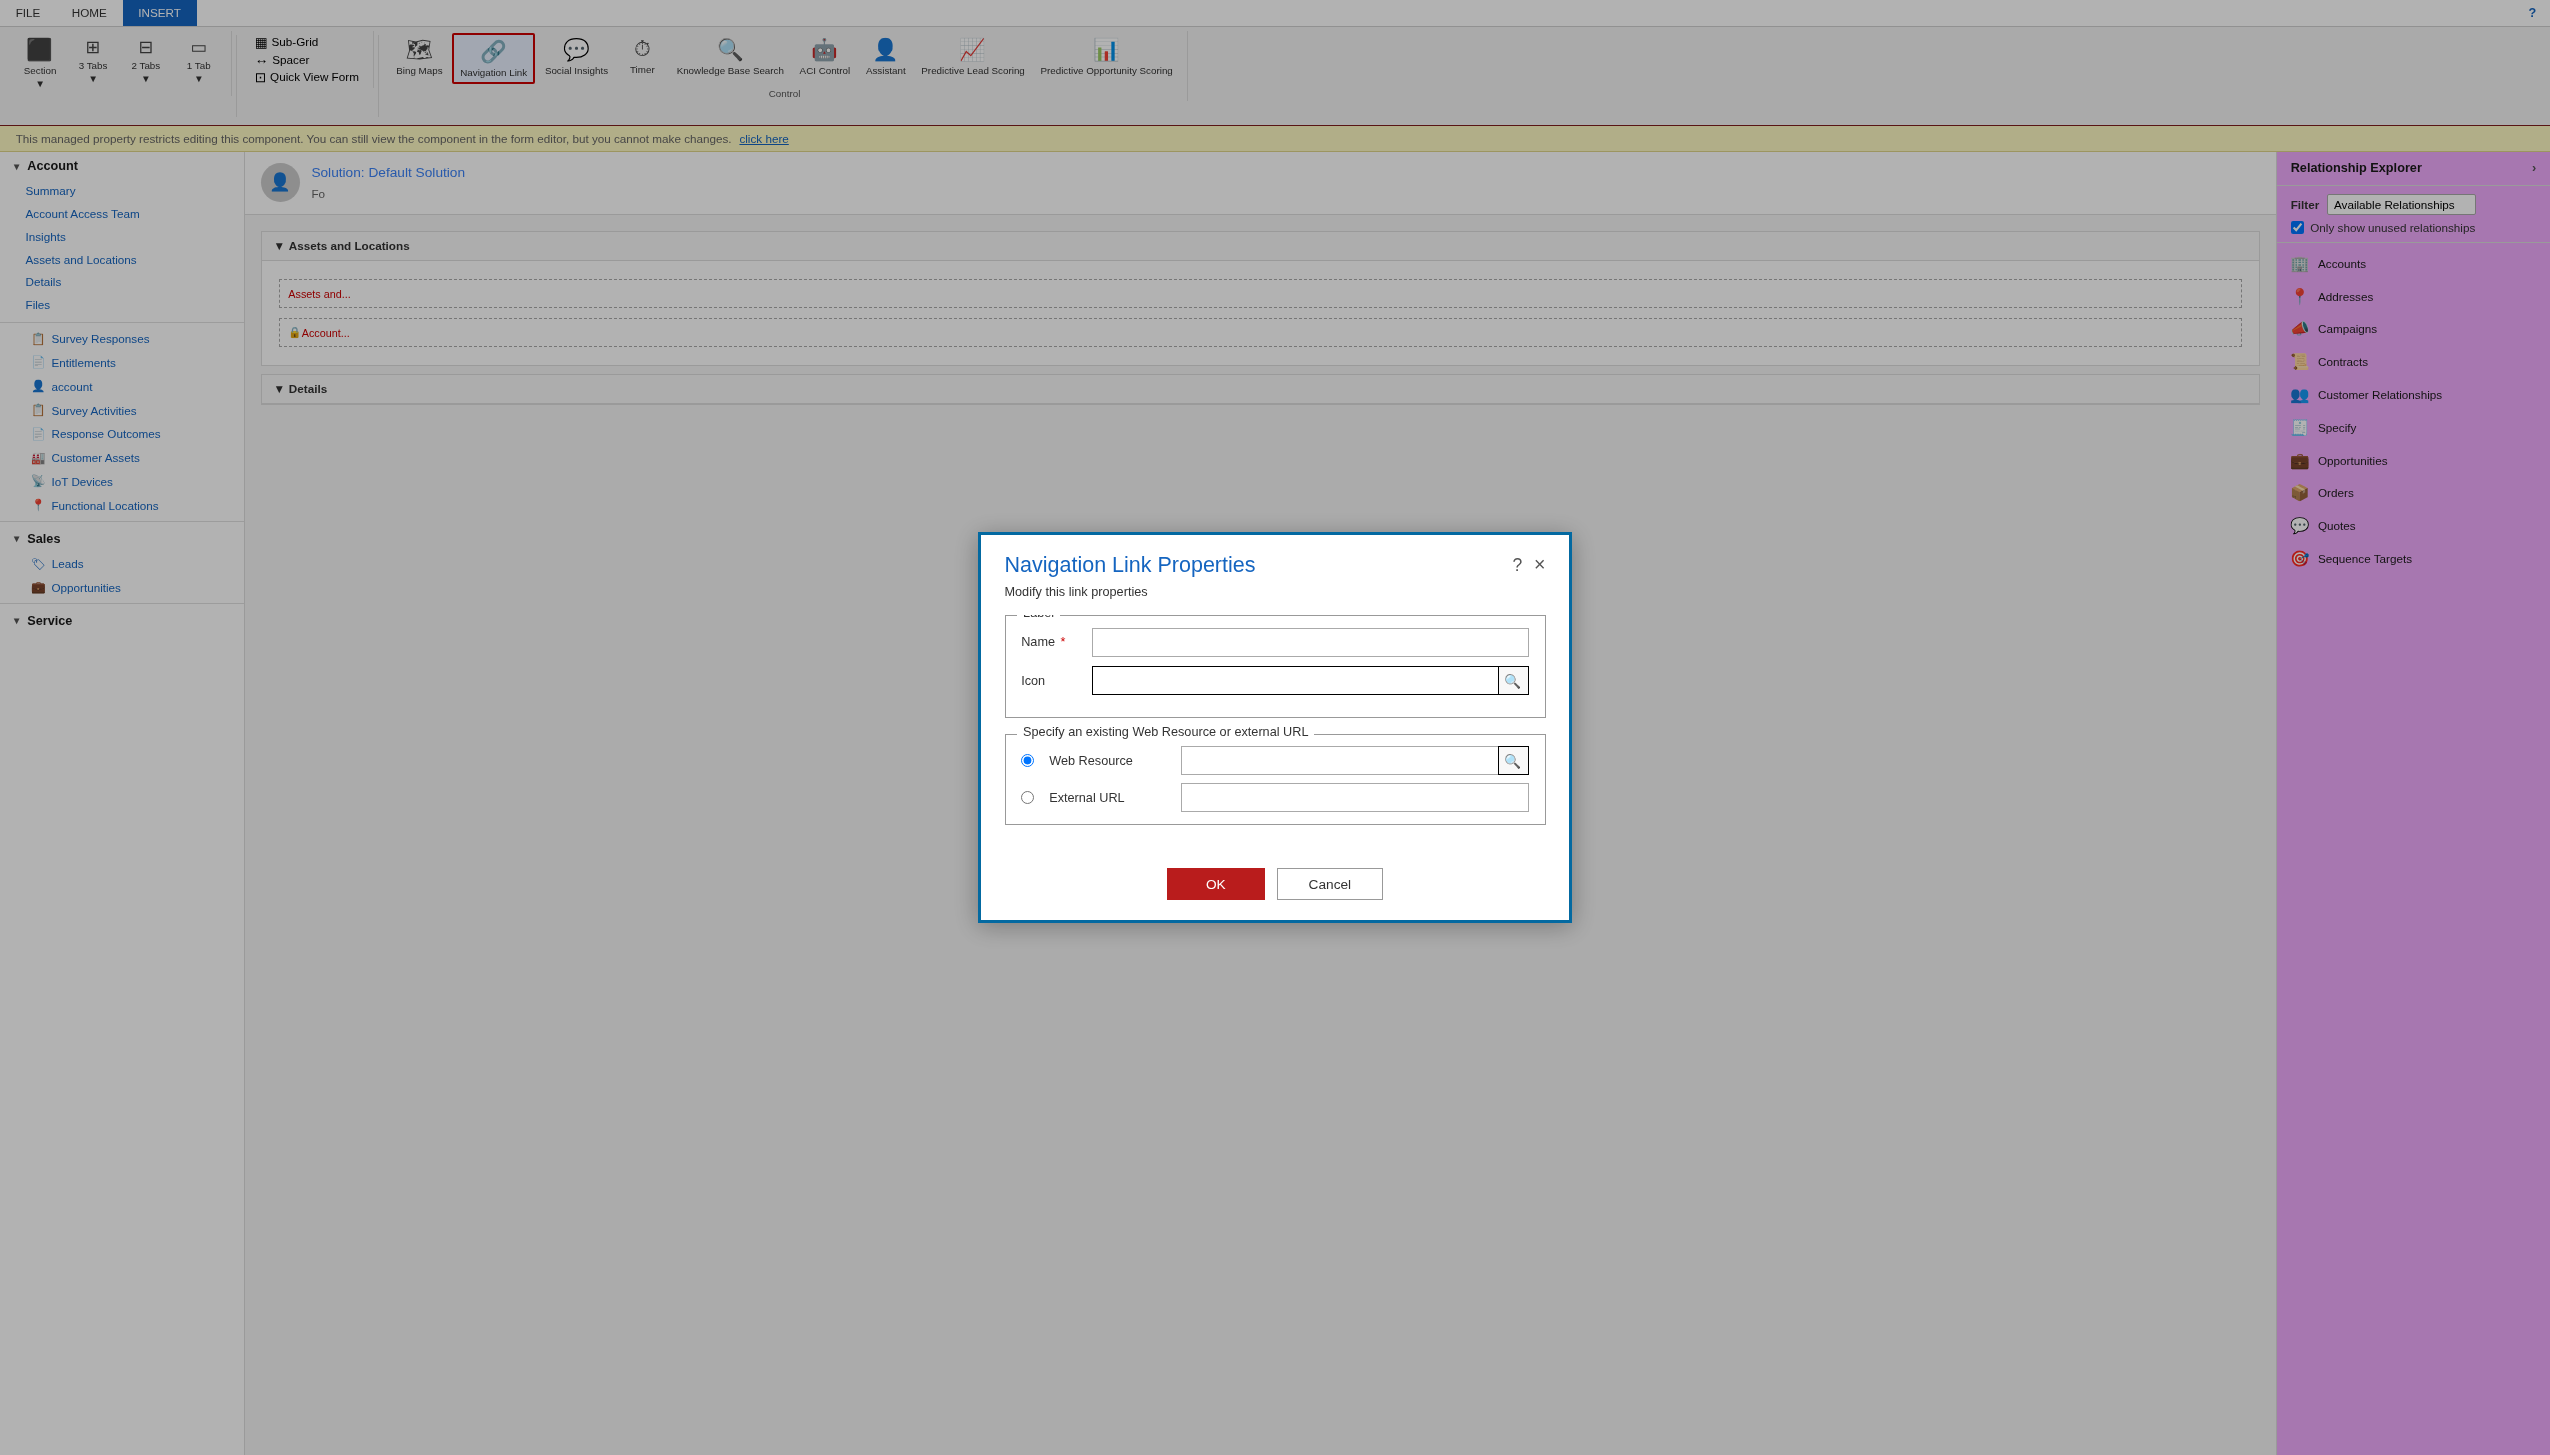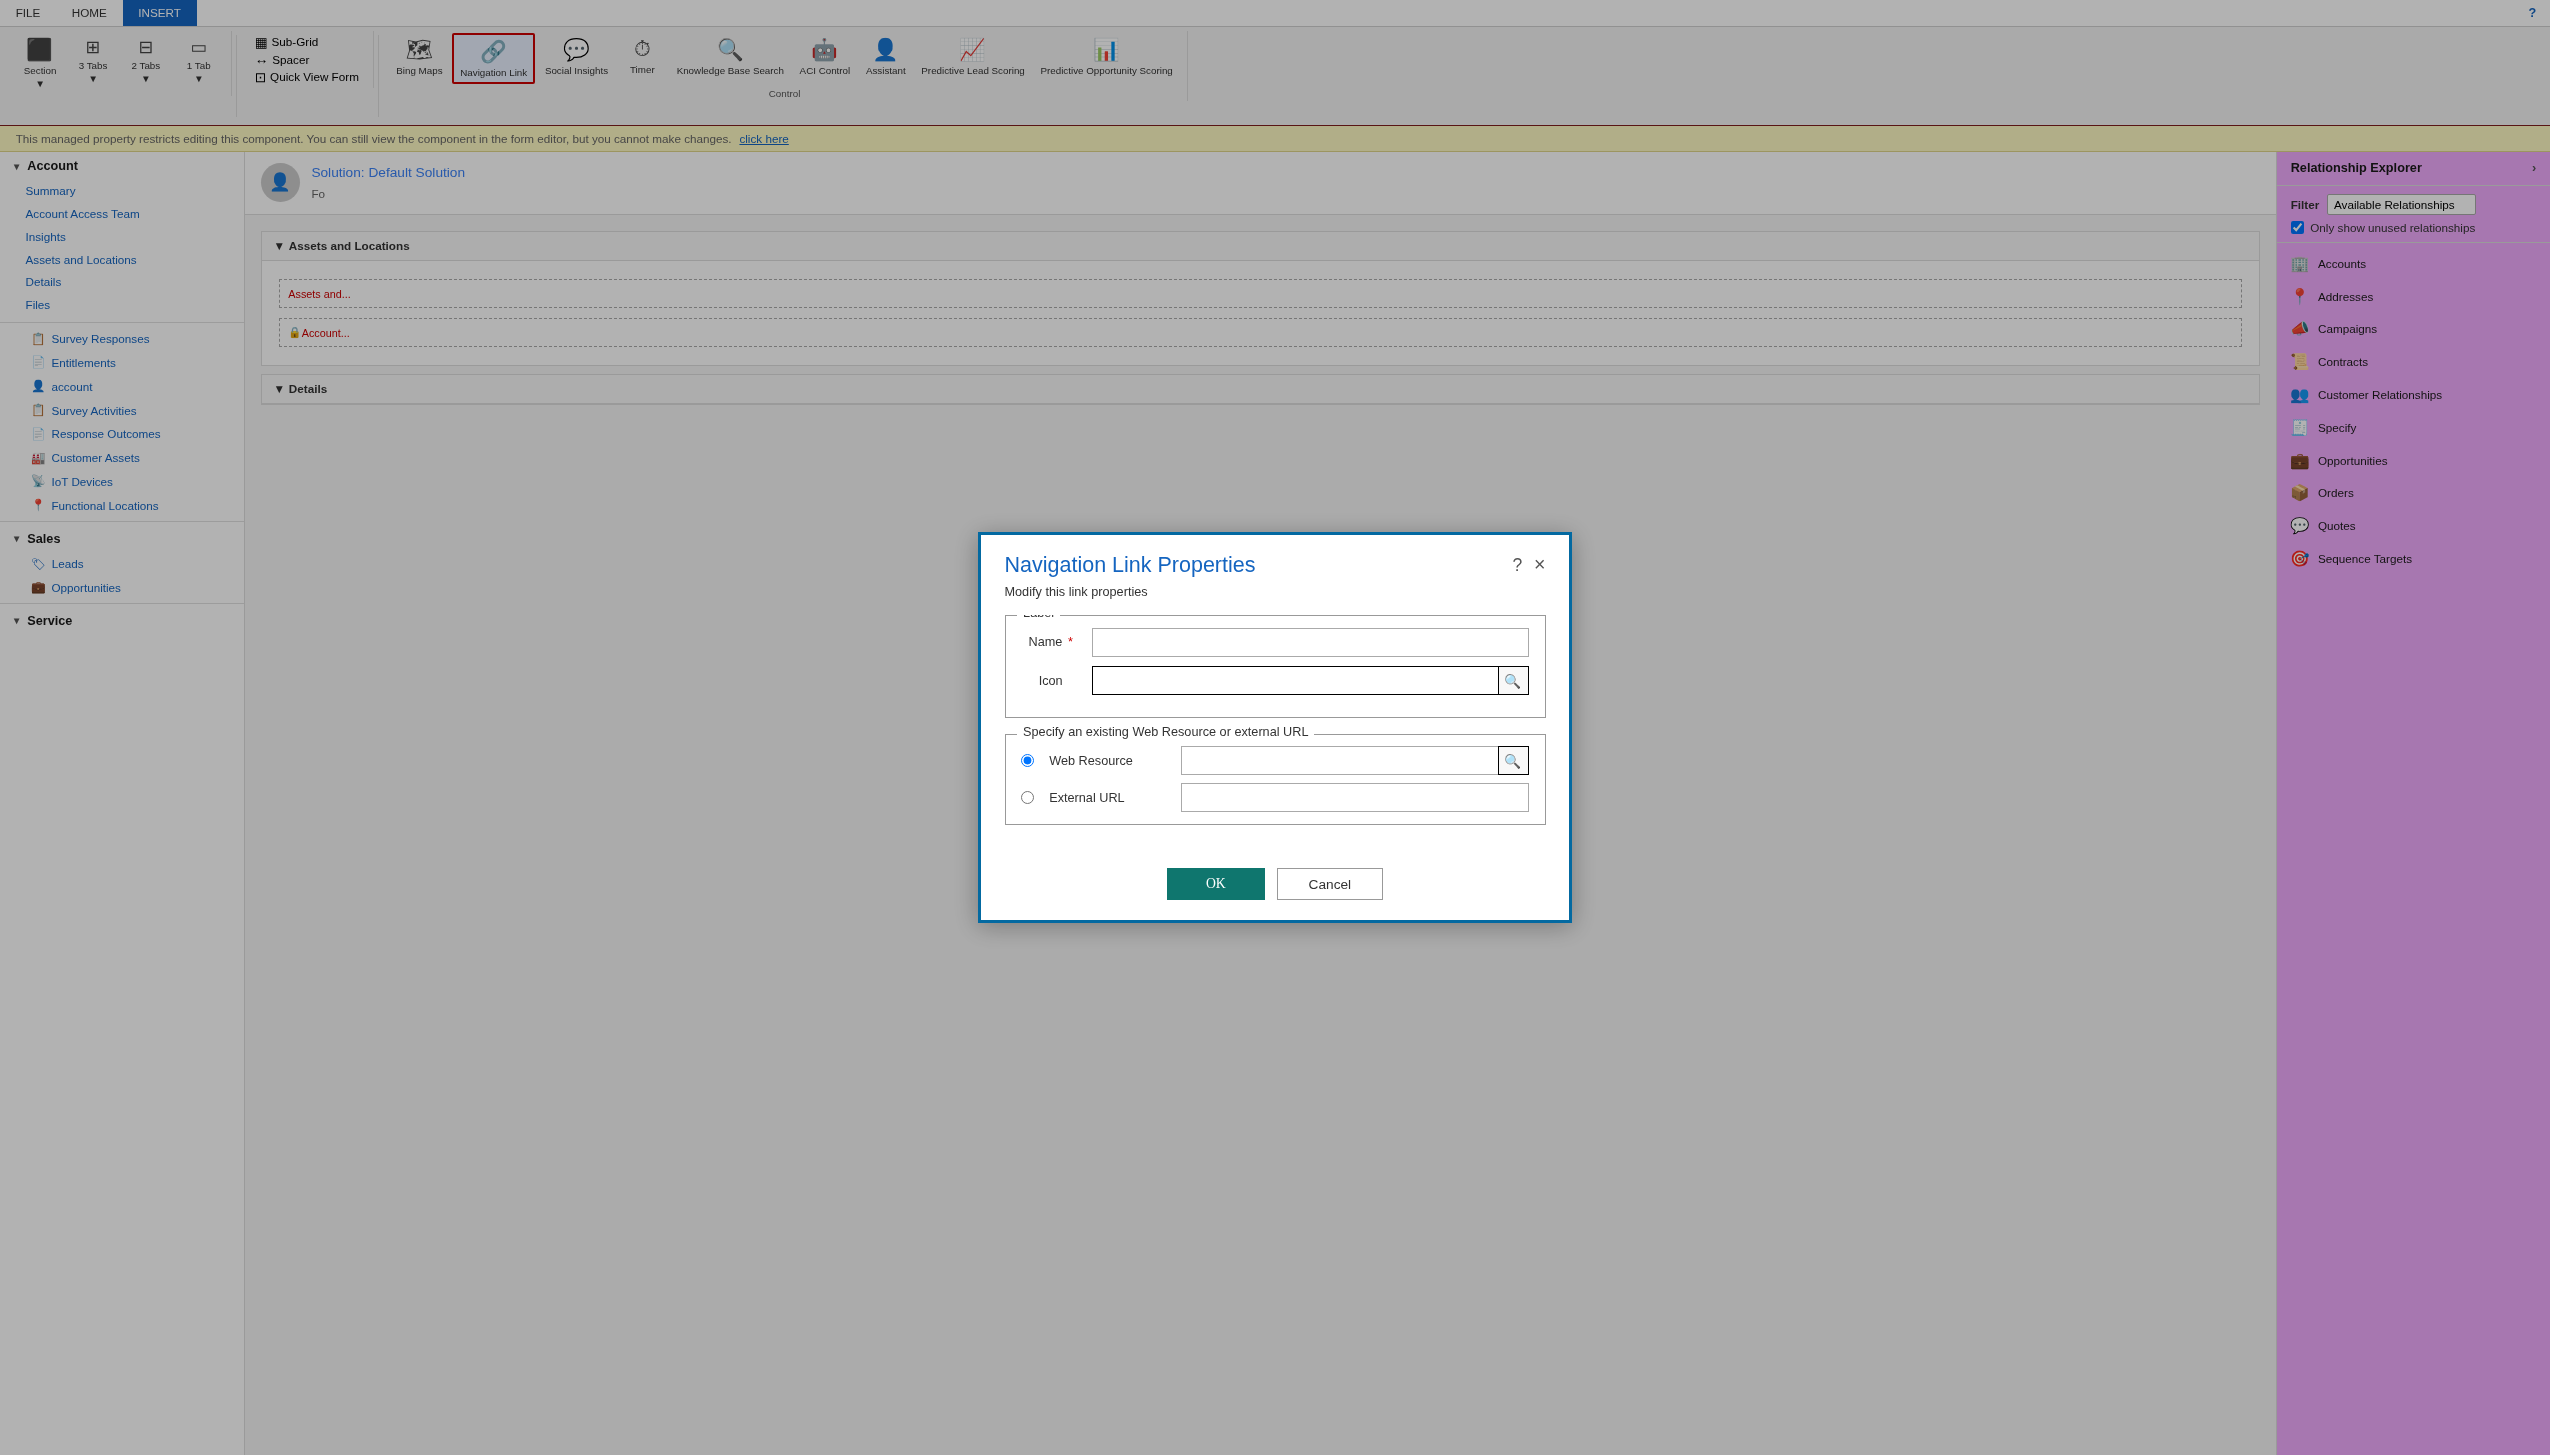--- a/index.html
+++ b/index.html
@@ -83,37 +83,37 @@
     .modal-header-actions { display: flex; gap: 11.7px; align-items: center; }
     .modal-help-btn { font-size: 17.6px; color: #555; cursor: pointer; background: none; border: none; }
     .modal-close-btn { font-size: 19.6px; color: #555; cursor: pointer; background: none; border: none; line-height: 1; }
     .modal-subtitle { padding: 0 23.5px 15.7px 23.5px; font-size: 12.7px; color: #333; }
     .modal-body { padding: 0 23.5px 15.7px 23.5px; }
     .modal-scrollable { max-height: 411px; overflow-y: auto; }
 
     .fieldset-box { border: 1px solid #999; padding: 11.7px 15.7px; margin-bottom: 15.7px; position: relative; }
     .fieldset-legend { position: absolute; top: -9.8px; left: 11.7px; background: #fff; padding: 0 5.9px; font-size: 12.7px; color: #333; }
     .form-row { display: flex; align-items: center; gap: 11.7px; margin-bottom: 9.8px; }
-    .form-label { width: 59px; font-size: 12.7px; color: #333; flex-shrink: 0; text-align: center; }
+    .form-label { width: 59px; font-size: 12.7px; color: #333; flex-shrink: 0; }
     .form-label-required { color: #cc0000; margin-left: 2px; }
     .form-input { flex: 1; border: 1px solid #aaa; padding: 4.9px 7.8px; font-size: 12.7px; height: 29px; }
     .form-input-with-btn { flex: 1; display: flex; }
     .form-input-with-btn input { flex: 1; border: 1px solid #000; border-right: none; padding: 4.9px 7.8px; font-size: 12.7px; height: 29px; }
     .form-browse-btn { width: 31px; height: 29px; border: 1px solid #000; background: #f8f8f8; cursor: pointer; display: flex; align-items: center; justify-content: center; font-size: 13.7px; }
 
     .radio-group { display: flex; flex-direction: column; gap: 7.8px; }
     .radio-row { display: flex; align-items: center; gap: 15px; }
     .radio-input { margin: 0; }
     .radio-label { font-size: 12.7px; color: #333; width: 117px; }
     .radio-field { flex: 1; border: 1px solid #aaa; padding: 4.9px 7.8px; font-size: 12.7px; height: 29px; }
     .radio-field-with-btn { flex: 1; display: flex; }
     .radio-field-with-btn input { flex: 1; border: 1px solid #aaa; padding: 4.9px 7.8px; font-size: 12.7px; height: 29px; border-right: none; }
 
     .modal-footer { display: flex; justify-content: center; gap: 11.7px; padding: 11.7px 23.5px 19.6px 23.5px; }
-    .btn-ok { background: #0f766e; color: #fff; border: none; padding: 7.8px 39px; font-size: 13.7px; cursor: pointer; min-width: 98px; font-family: Liberation Serif, serif; }
+    .btn-ok { background: #b91c1c; color: #fff; border: none; padding: 7.8px 39px; font-size: 13.7px; cursor: pointer; min-width: 98px; }
     .btn-cancel { background: #fff; color: #333; border: 1px solid #999; padding: 7.8px 31px; font-size: 13.7px; cursor: pointer; min-width: 98px; }
   </style>
 </head>
 <body>
 
 <div class="ribbon">
   <div class="ribbon-tabs">
     <button class="ribbon-tab">FILE</button>
     <button class="ribbon-tab">HOME</button>
     <button class="ribbon-tab active">INSERT</button>

